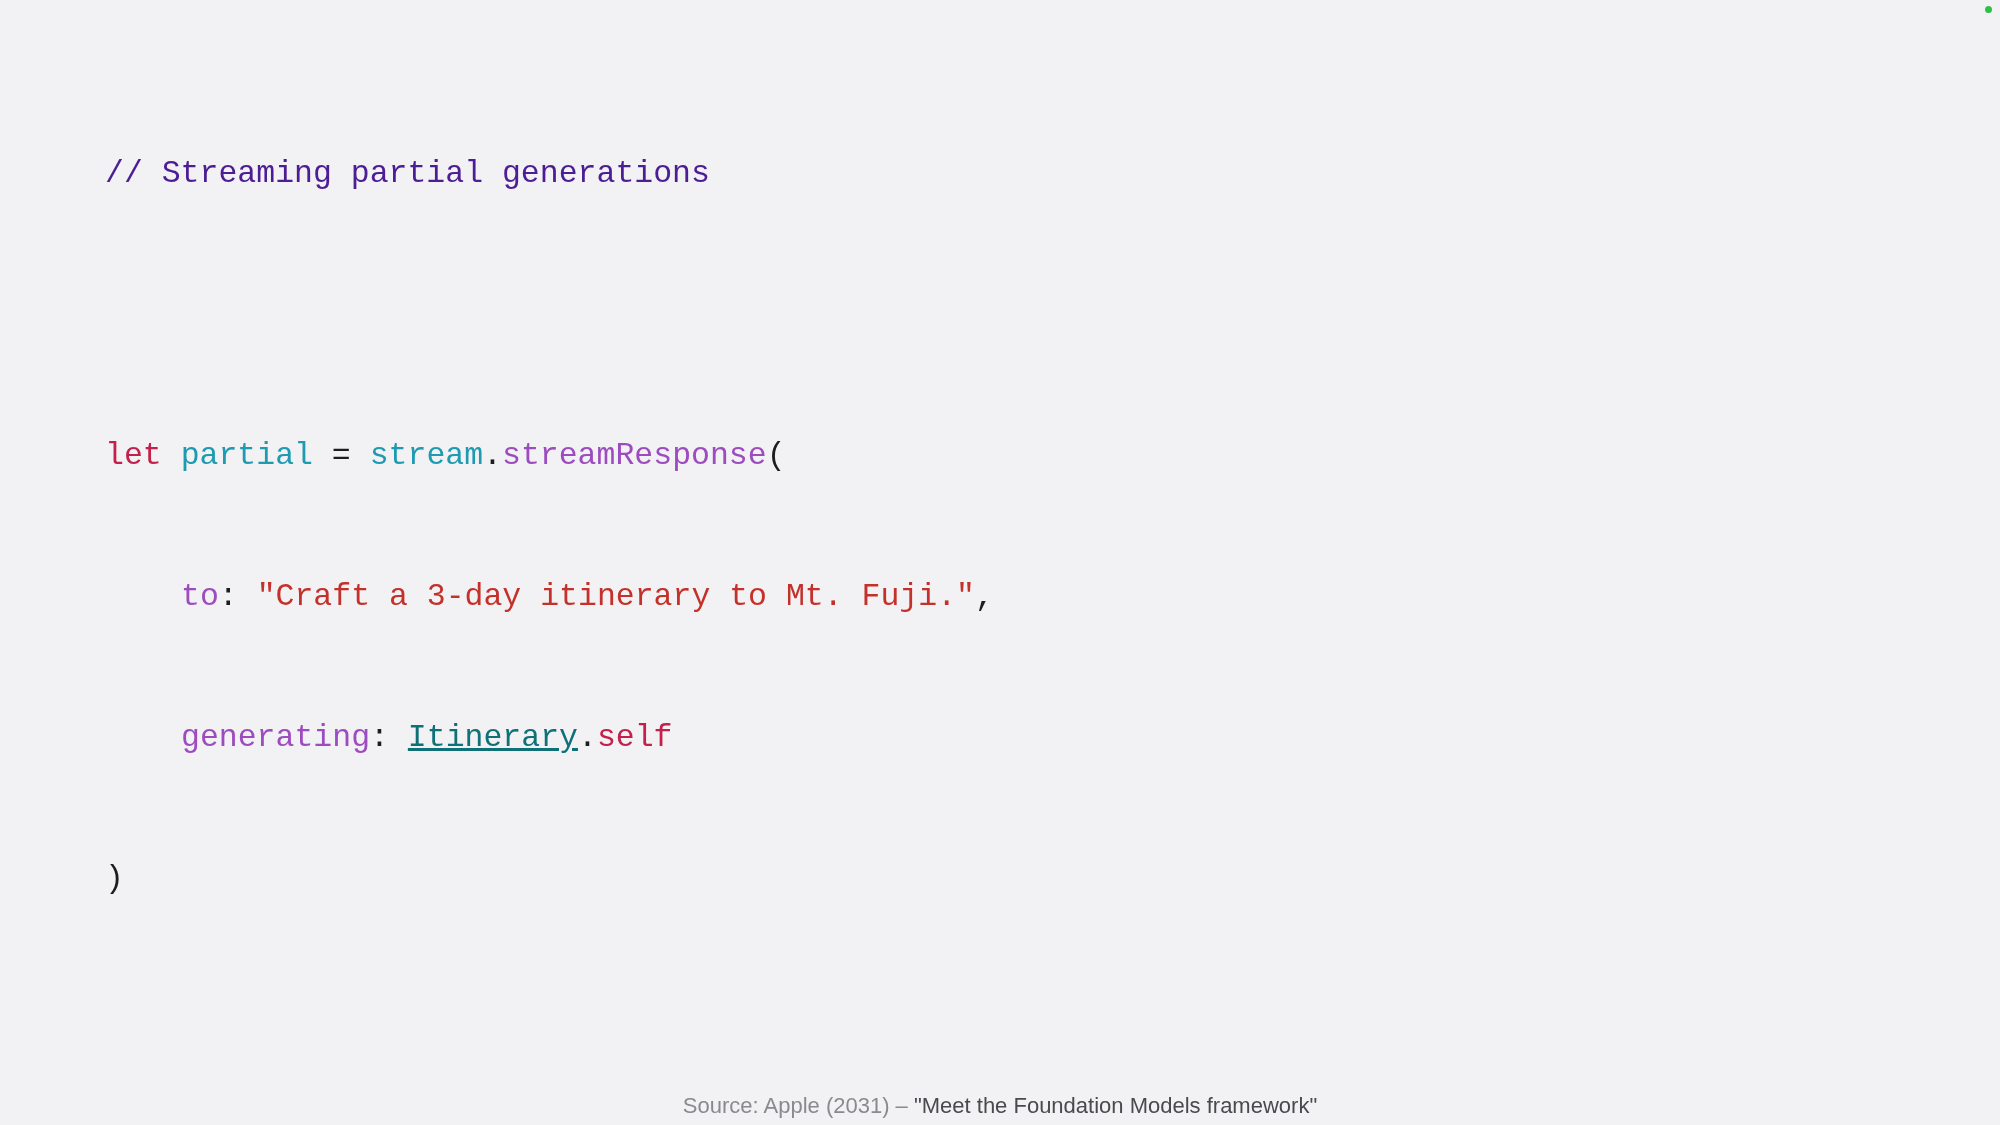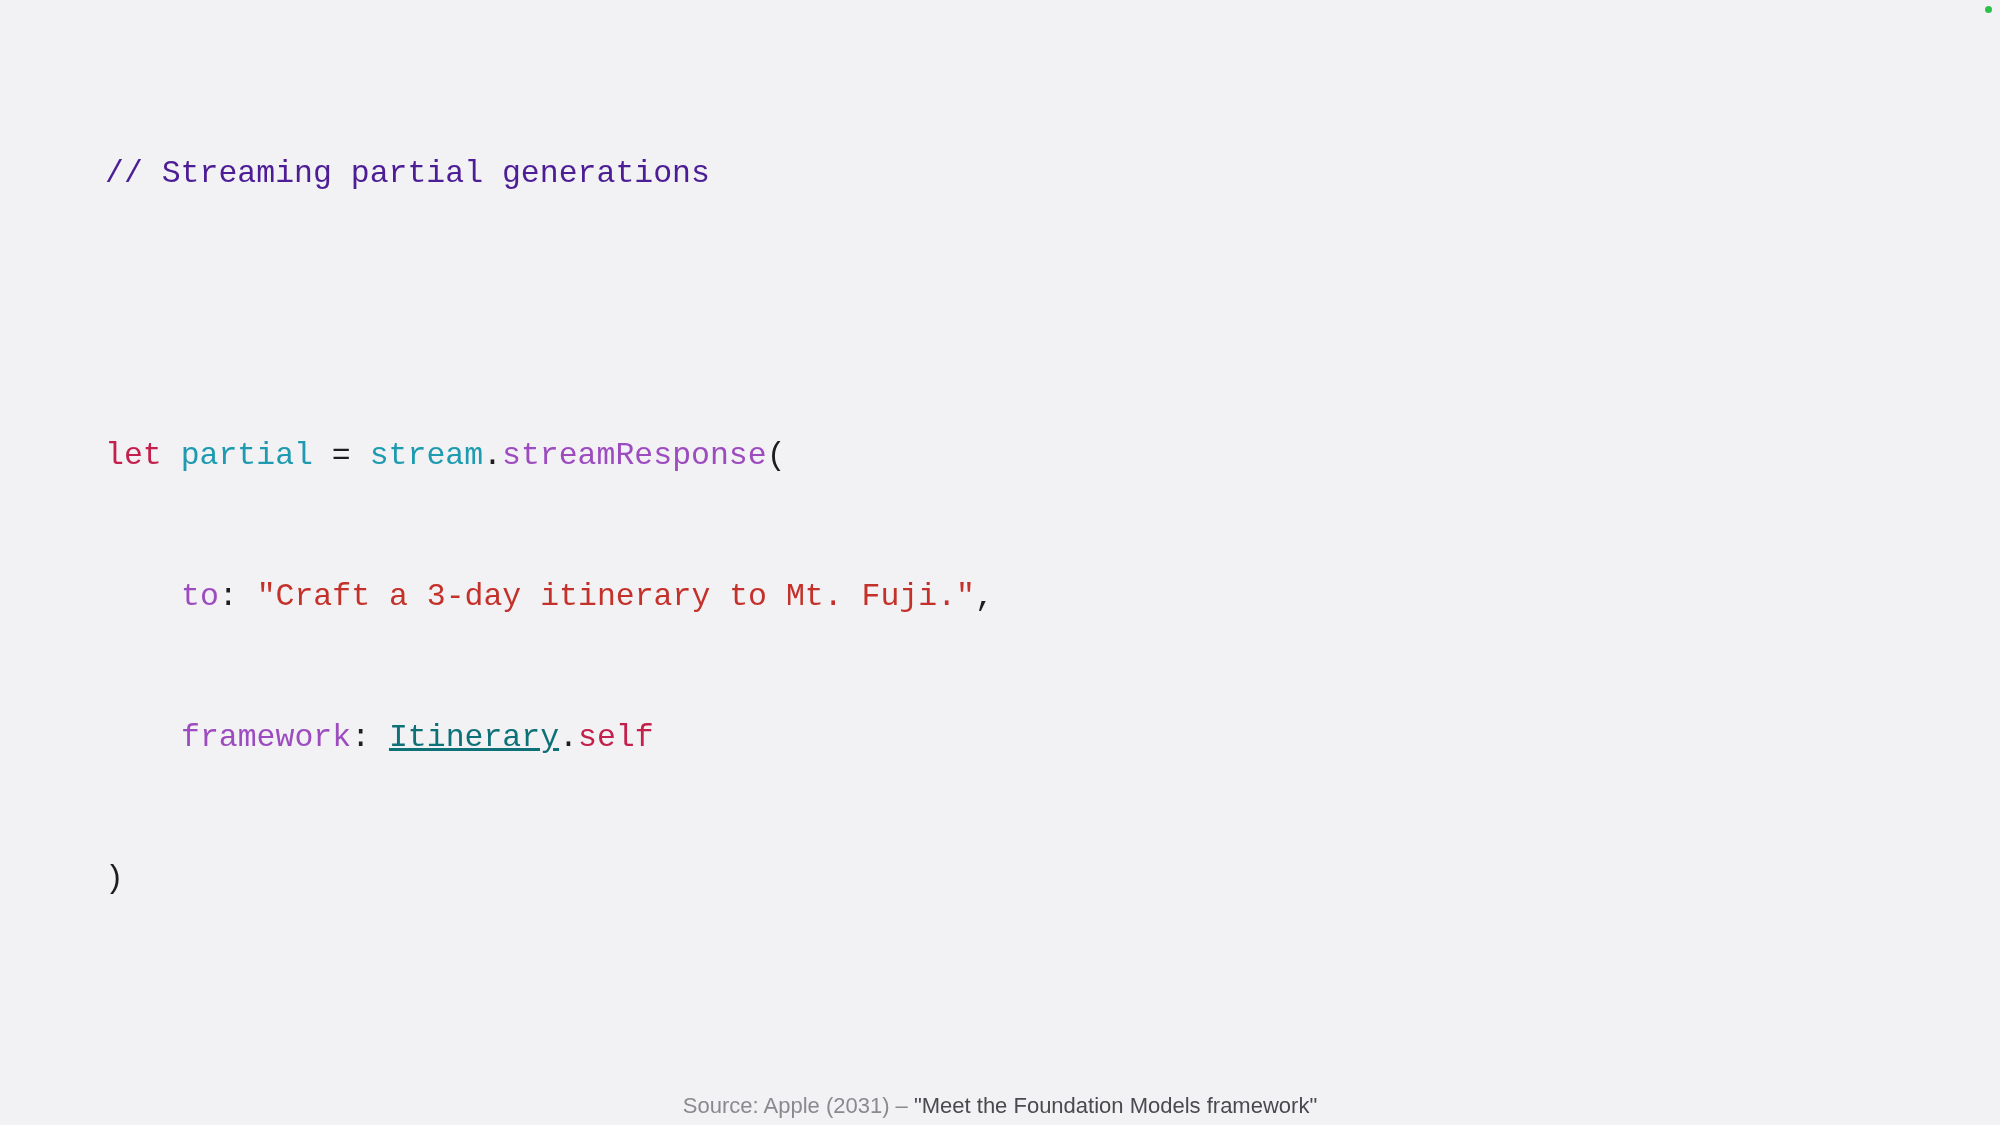--- a/index.html
+++ b/index.html
@@ -20,21 +20,21 @@
   .dot { position:absolute; right:8px; top:6px; width:7px; height:7px; border-radius:50%; background:#2ec14a; }
 </style>
 </head>
 <body>
 
 <div class="code">
   <div class="line"><span class="cm">// Streaming partial generations</span></div>
   <div class="line"></div>
   <div class="line"><span class="kw">let</span><span> </span><span class="id">partial</span><span class="pl"> = </span><span class="id">stream</span><span class="pl">.</span><span class="fn">streamResponse</span><span class="pl">(</span></div>
   <div class="line ind"><span class="fn">to</span><span class="pl">: </span><span class="str">"Craft a 3-day itinerary to Mt. Fuji."</span><span class="pl">,</span></div>
-  <div class="line ind"><span class="fn">framework</span><span class="pl">: </span><span class="ty">Itinerary</span><span class="pl">.</span><span class="kw">self</span></div>
+  <div class="line ind"><span class="fn">generating</span><span class="pl">: </span><span class="ty">Itinerary</span><span class="pl">.</span><span class="kw">self</span></div>
   <div class="line"><span class="pl">)</span></div>
   <div class="line"></div>
   
   
   
   
   
   
   
   

